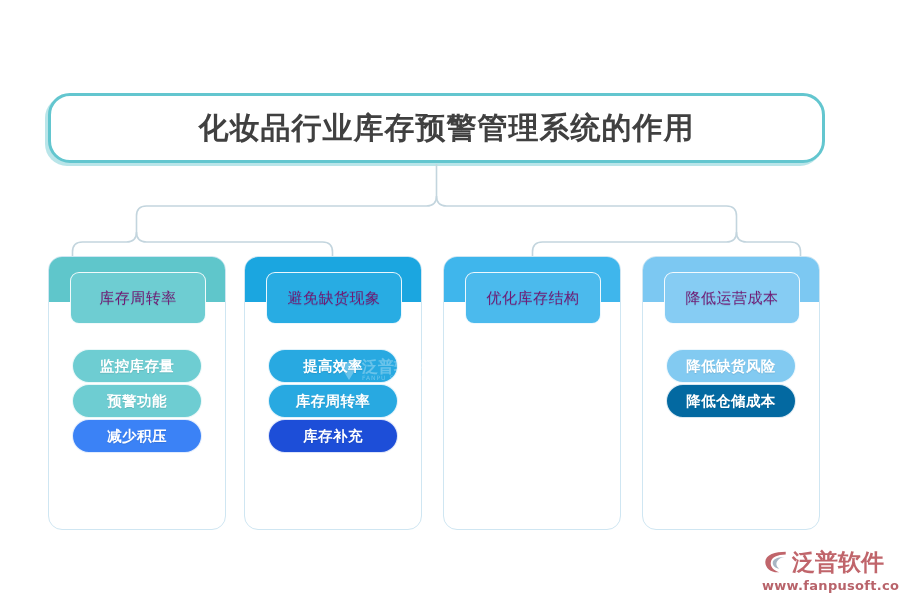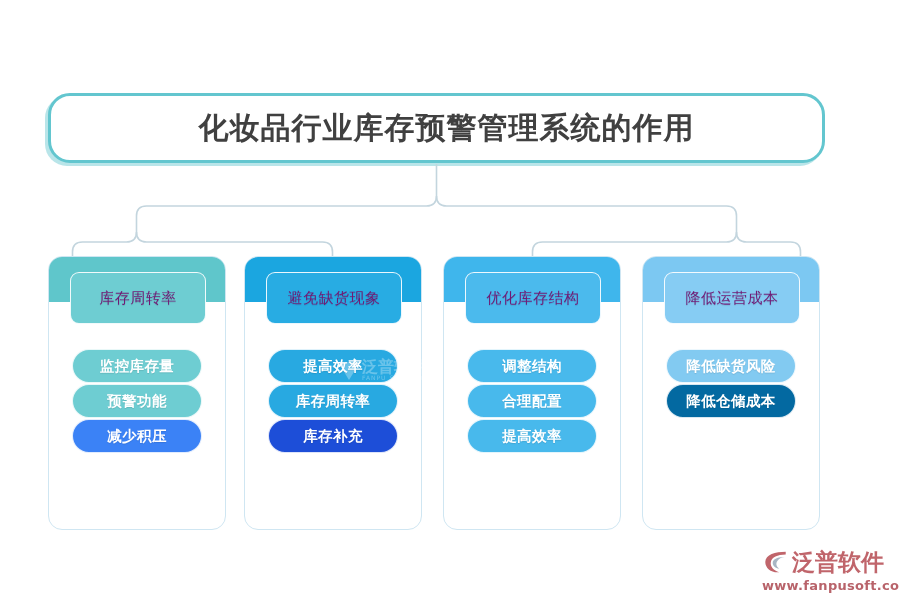--- a/index.html
+++ b/index.html
@@ -240,31 +240,20 @@
         <span class="pill-text">库存补充</span>
       </div>
     </div>
   </div>
 
   <div class="card" style="left:443px;">
     <div class="card-band" style="background: rgb(63, 182, 236);"></div>
     <div class="card-head" style="background: rgb(75, 186, 237);">
       <span class="card-head-text">优化库存结构</span>
     </div>
-    <div class="pill-list">
-      <div class="pill" style="background: rgb(72, 185, 236);">
-        <span class="pill-text">调整结构</span>
-      </div>
-      <div class="pill" style="background: rgb(72, 185, 236);">
-        <span class="pill-text">合理配置</span>
-      </div>
-      <div class="pill" style="background: rgb(72, 185, 236);">
-        <span class="pill-text">提高效率</span>
-      </div>
-    </div>
   </div>
 
   <div class="card" style="left:642px;">
     <div class="card-band" style="background: rgb(124, 200, 242);"></div>
     <div class="card-head" style="background: rgb(134, 204, 243);">
       <span class="card-head-text">降低运营成本</span>
     </div>
     <div class="pill-list">
       <div class="pill" style="background: rgb(130, 202, 241);">
         <span class="pill-text">降低缺货风险</span>

